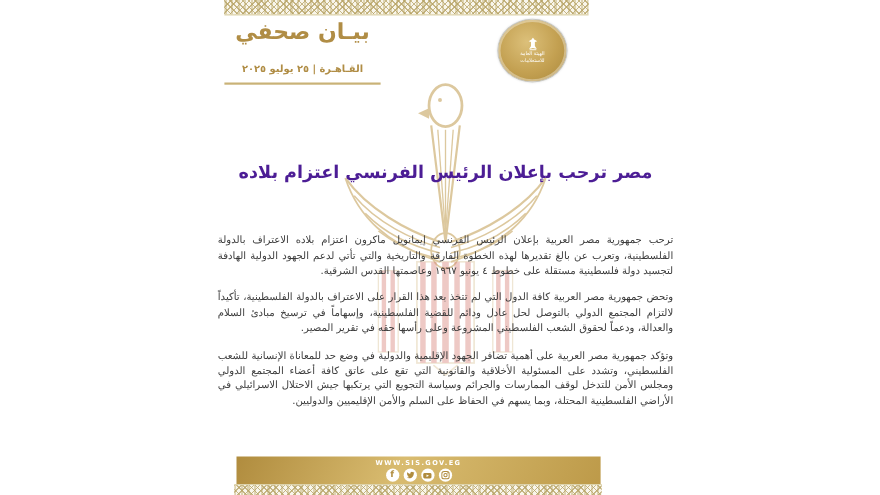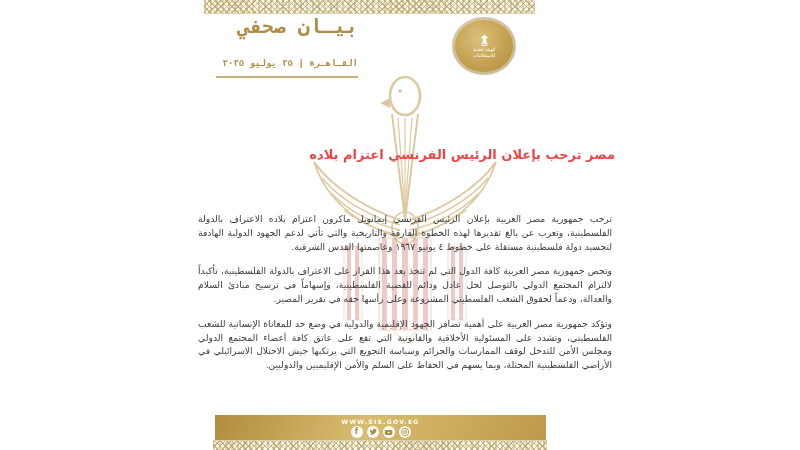--- a/index.html
+++ b/index.html
@@ -14,43 +14,43 @@
       repeating-linear-gradient(45deg, rgba(182,162,100,.75) 0 1px, rgba(0,0,0,0) 1px 4px),
       repeating-linear-gradient(135deg, rgba(182,162,100,.75) 0 1px, rgba(0,0,0,0) 1px 4px),
       repeating-linear-gradient(90deg, rgba(203,188,138,.55) 0 2px, rgba(249,246,236,.9) 2px 6px),
       #f4efdf;
     border-bottom:1px solid #ddd3ab;
   }
   .orn-top{left:204px;top:0;width:331px;height:13px;}
   .orn-bottom{left:213px;top:440px;width:334px;height:10px;border-top:1px solid #ddd3ab;border-bottom:none;}
 
   
-  .header-block{position:absolute;left:216px;top:16px;width:142px;text-align:right;direction:rtl;font-family:Liberation Mono, monospace;}
+  .header-block{position:absolute;left:204px;top:16px;width:142px;text-align:center;direction:rtl;}
   .press-label{font-size:20px;font-weight:bold;color:#b08d45;line-height:1.2;}
   .dateline{font-size:9px;font-weight:bold;color:#b08d45;margin-top:18px;}
   .header-rule{height:2px;background:#c9b277;margin-top:7px;}
 
   
   .seal{
     position:absolute;left:452px;top:17px;width:62px;height:56px;border-radius:50%;
     background:radial-gradient(circle at 42% 36%, #dcc07a 0%, #c3a051 55%, #a8873c 100%);
     border:1px solid #c9c9c4;
     box-shadow:inset 0 0 0 2px rgba(255,255,255,.35), 0 0 2px rgba(0,0,0,.15);
     display:flex;flex-direction:column;align-items:center;justify-content:center;
   }
   .seal-emblem{width:11px;height:12px;margin-bottom:1px;}
   .seal-text{font-size:4.5px;color:#fff;text-align:center;line-height:1.25;direction:rtl;}
 
   
   .watermark{position:absolute;left:282px;top:70px;width:246px;height:272px;opacity:.6;pointer-events:none;}
 
   
   .doc-title{
-    position:absolute;left:195px;top:146px;width:420px;text-align:right;direction:rtl;
-    color:#ef4444;font-weight:bold;font-size:13px;line-height:1.4;
+    position:absolute;left:195px;top:146px;width:420px;text-align:center;direction:rtl;
+    color:#4c1d95;font-weight:bold;font-size:16px;line-height:1.4;
   }
 
   
   .body-text{
     position:absolute;left:198px;top:212px;width:414px;direction:rtl;
     font-size:9.2px;line-height:1.5;color:#3b3b3b;text-align:justify;
   }
   .body-text p{margin:0 0 11px 0;}
 
   

